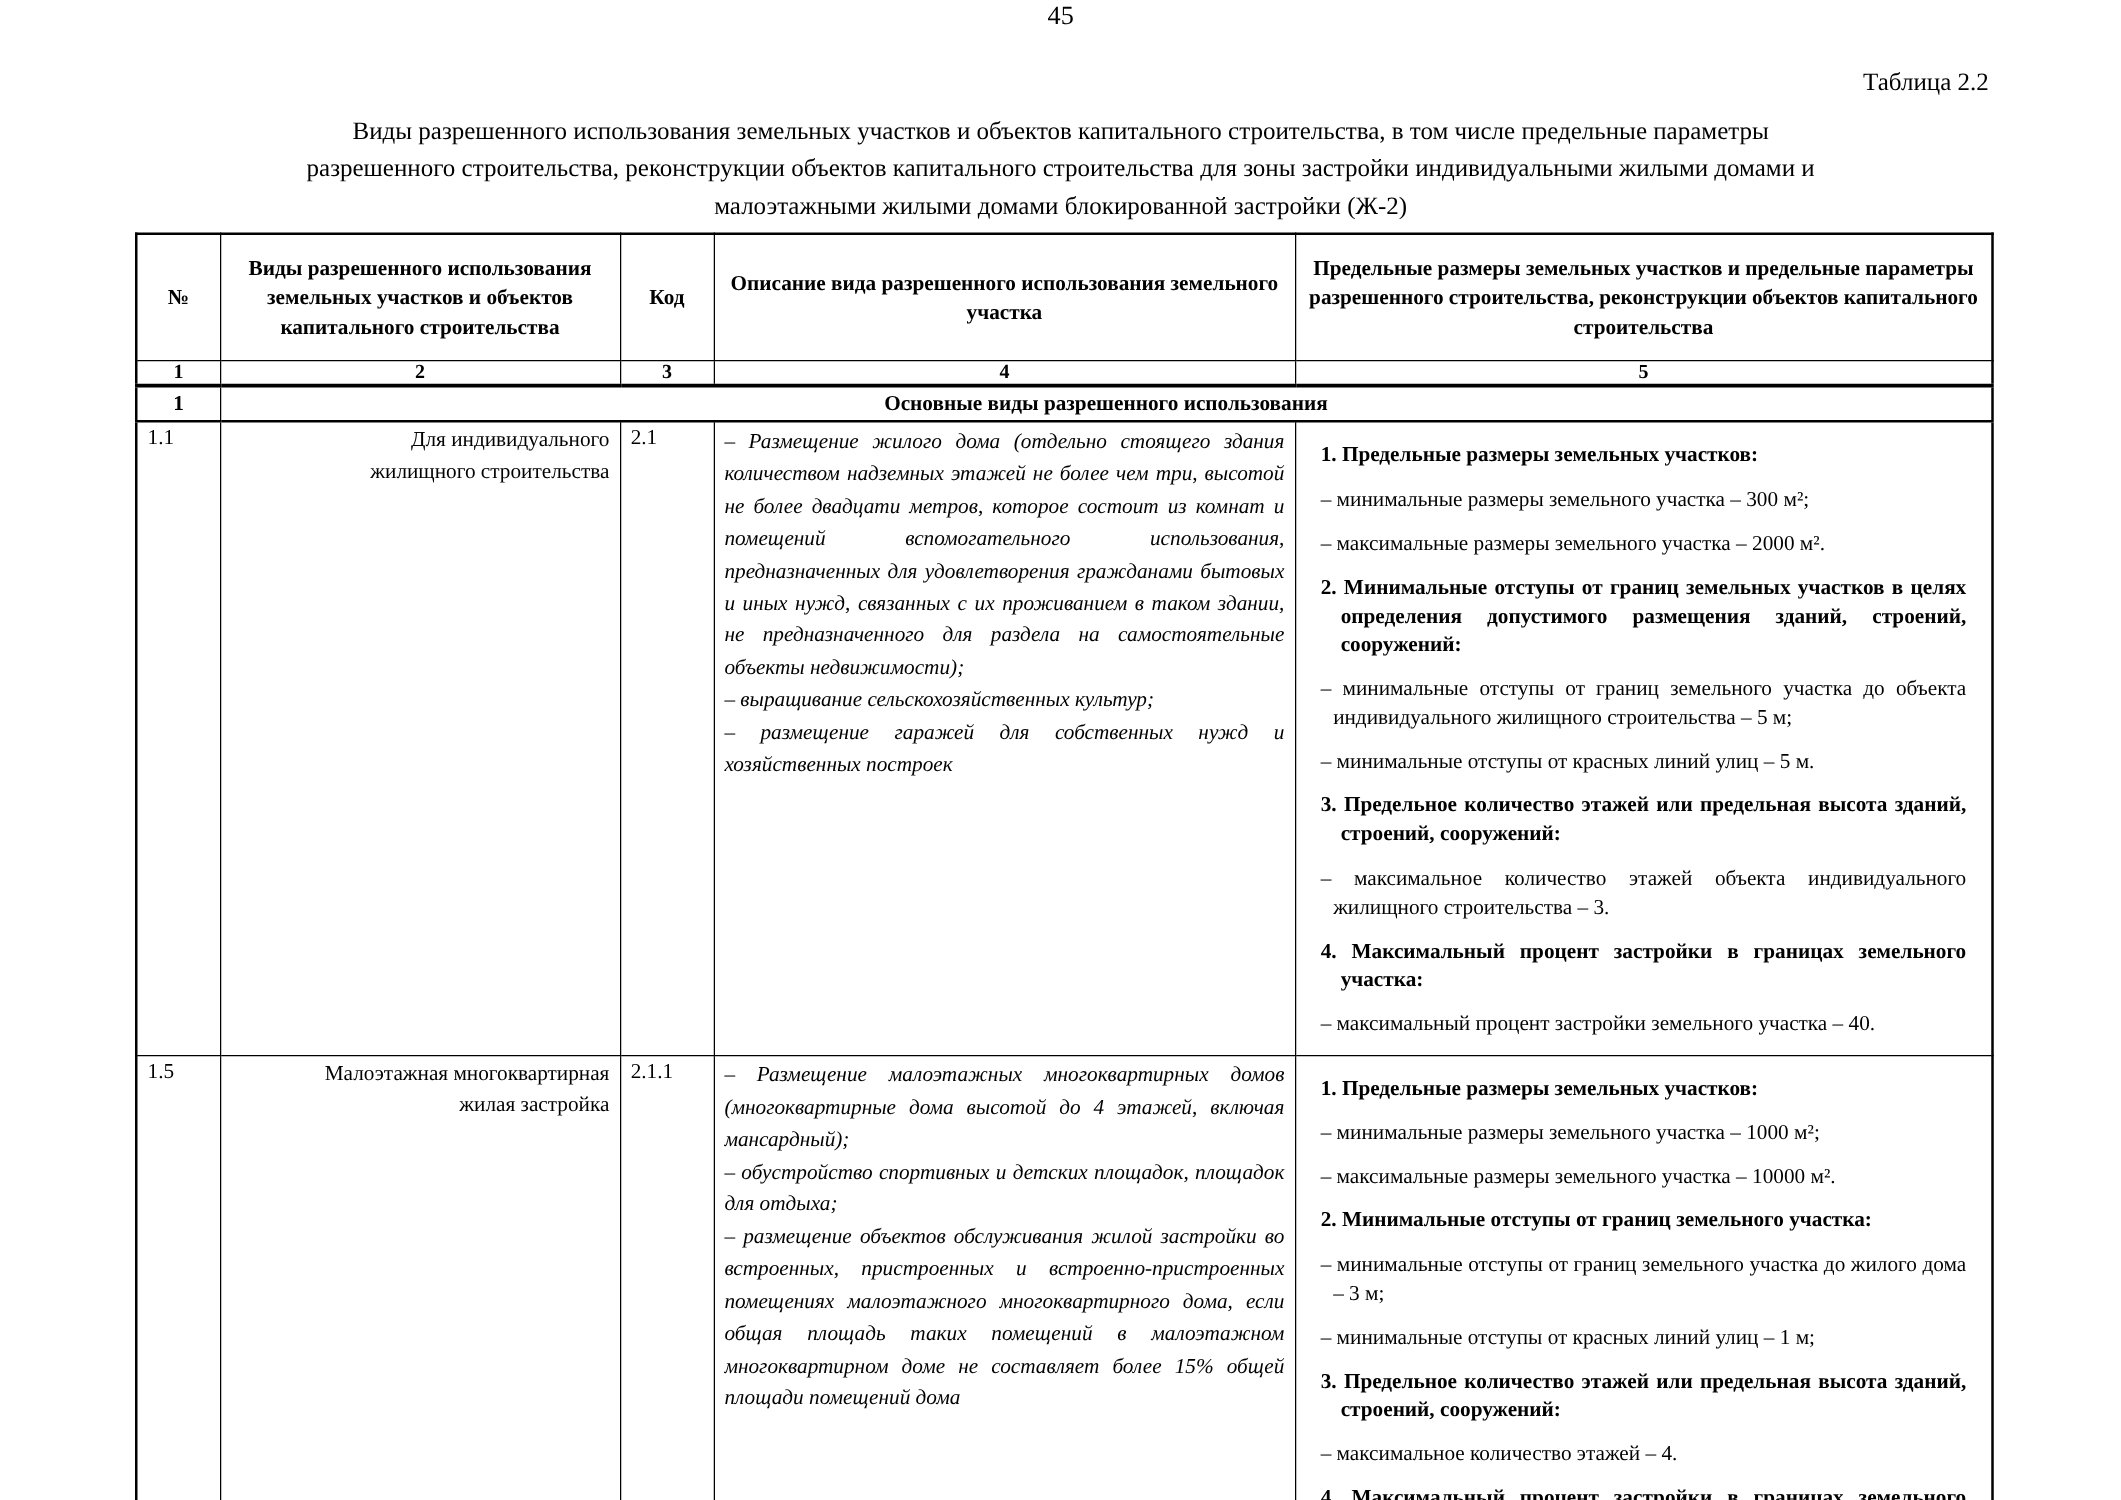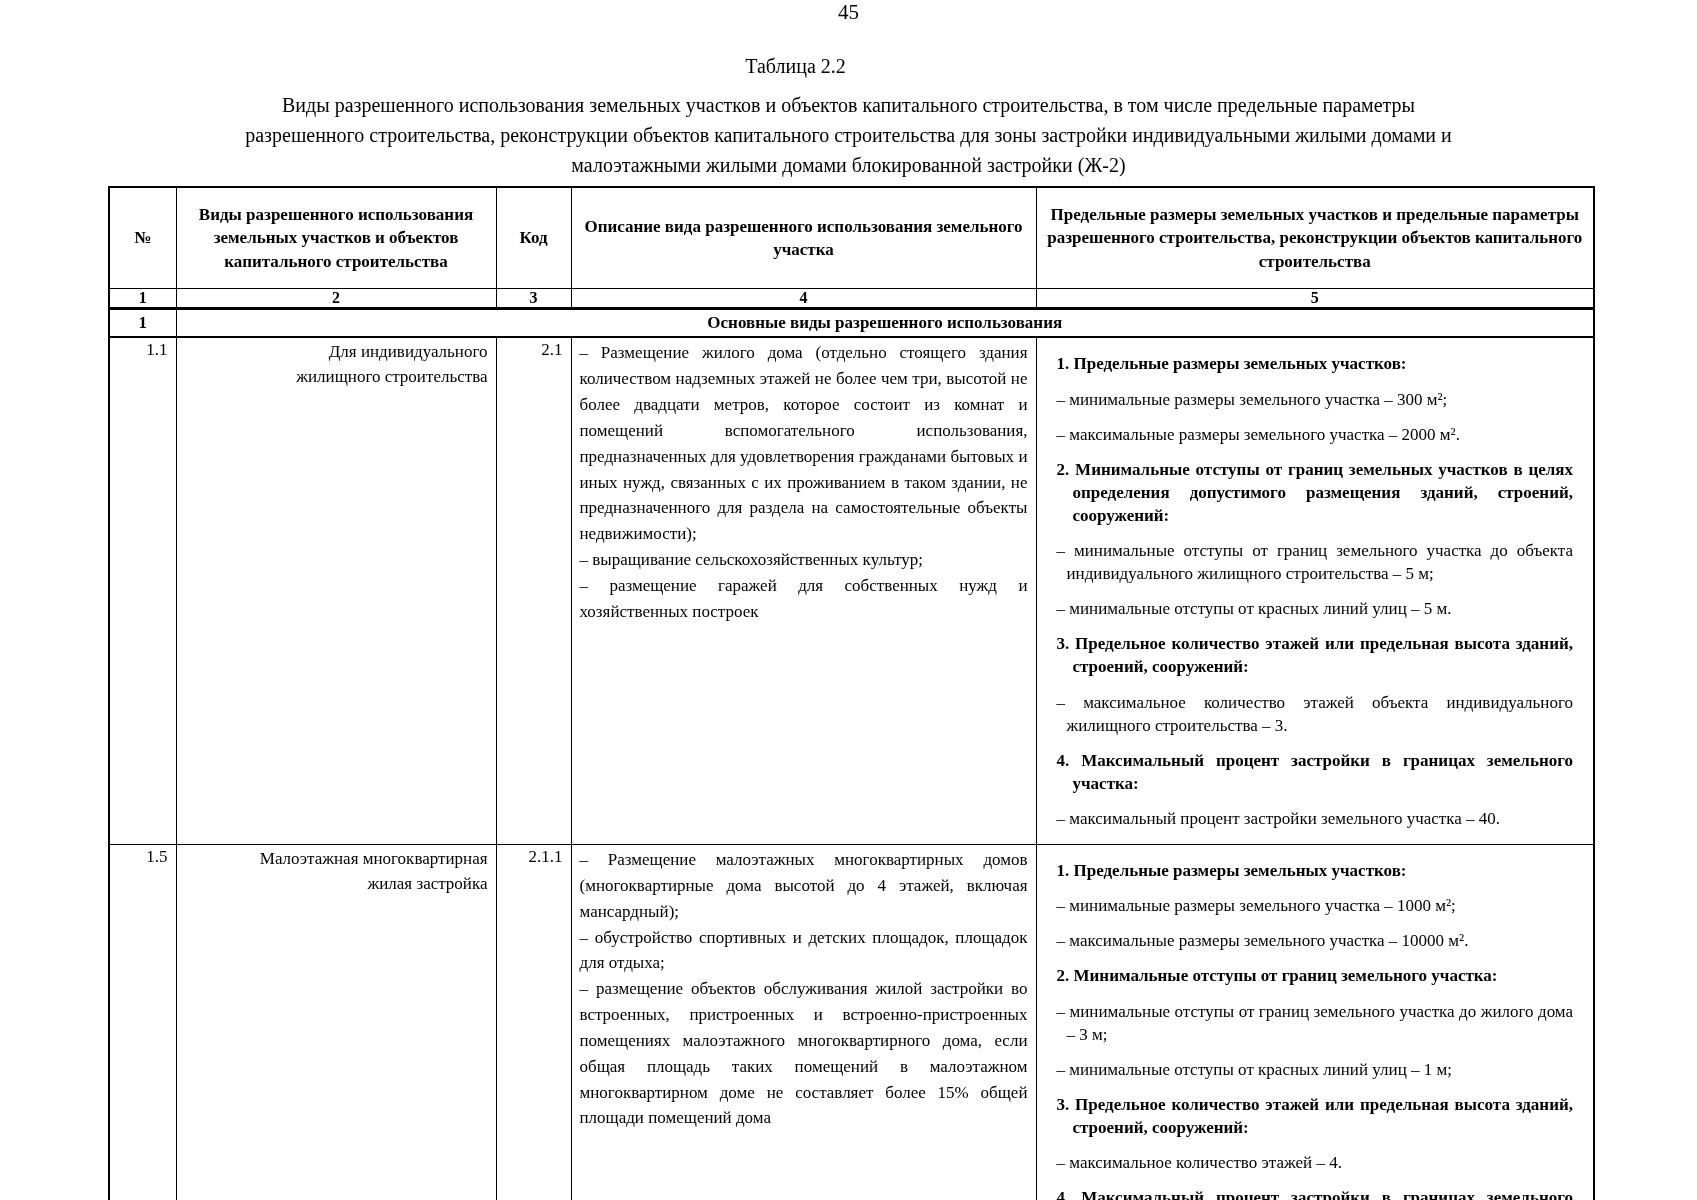--- a/index.html
+++ b/index.html
@@ -2,21 +2,21 @@
 <html lang="ru"><head>
 <meta charset="utf-8">
 <style>
   html,body{margin:0;padding:0;}
   body{
     width:1697px;height:1200px;background:#ffffff;color:#000000;
     font-family:"Liberation Serif","DejaVu Serif",serif;
     -webkit-font-smoothing:antialiased;overflow:hidden;
   }
   .page-number{ text-align:center;font-size:21px; }
-  .table-label{ text-align:center;margin:30px 106px 0 0;font-size:20px; }
+  .table-label{ text-align:right;margin:30px 106px 0 0;font-size:20px; }
   .doc-title{
     text-align:center;margin:12px auto 6px auto;width:1490px;
     font-size:20px;line-height:1.5;white-space:pre-line;
   }
   table.land-use{
     border-collapse:collapse;table-layout:fixed;
     margin-left:108px;width:1485px;
     border:2.5px solid #000;
   }
   table.land-use col.c1{width:67px;}
@@ -36,24 +36,24 @@
     padding:0;line-height:1.15;font-size:16px;height:18px;
     border-bottom:3px solid #000;
   }
   tr.section td{
     font-weight:bold;text-align:center;vertical-align:middle;
     padding:1px 4px;height:24px;border-bottom:2.5px solid #000;
   }
   tr.body-row td{ vertical-align:top; }
   tr.row-a td{ height:372px; }
   tr.row-b td{ height:308px; }
-  td.c-num, td.c-code{ text-align:right;padding-top:4px;margin-top:24px; }
+  td.c-num, td.c-code{ text-align:left;padding-top:4px;margin-top:24px; }
   td.c-use{ text-align:right;padding:4px 10px 4px 16px;line-height:1.45;white-space:pre-line; }
   td.c-desc{ padding:3px 10px 3px 9px; }
-  td.c-desc p{ margin:0;text-align:justify;line-height:1.52; }
+  td.c-desc p{ margin:0;text-align:justify;line-height:1.52;font-style:italic; }
   td.c-params{ padding:3px 9px 3px 9px; }
   td.c-params p{ margin:12px;text-align:justify;line-height:1.36; }
   td.c-params p.heading{ font-weight:bold;padding-left:16px;text-indent:-16px; }
   td.c-params p.item{ padding-left:10px;text-indent:-10px; }
 </style>
 </head>
 <body>
 
 <div class="page">
 

